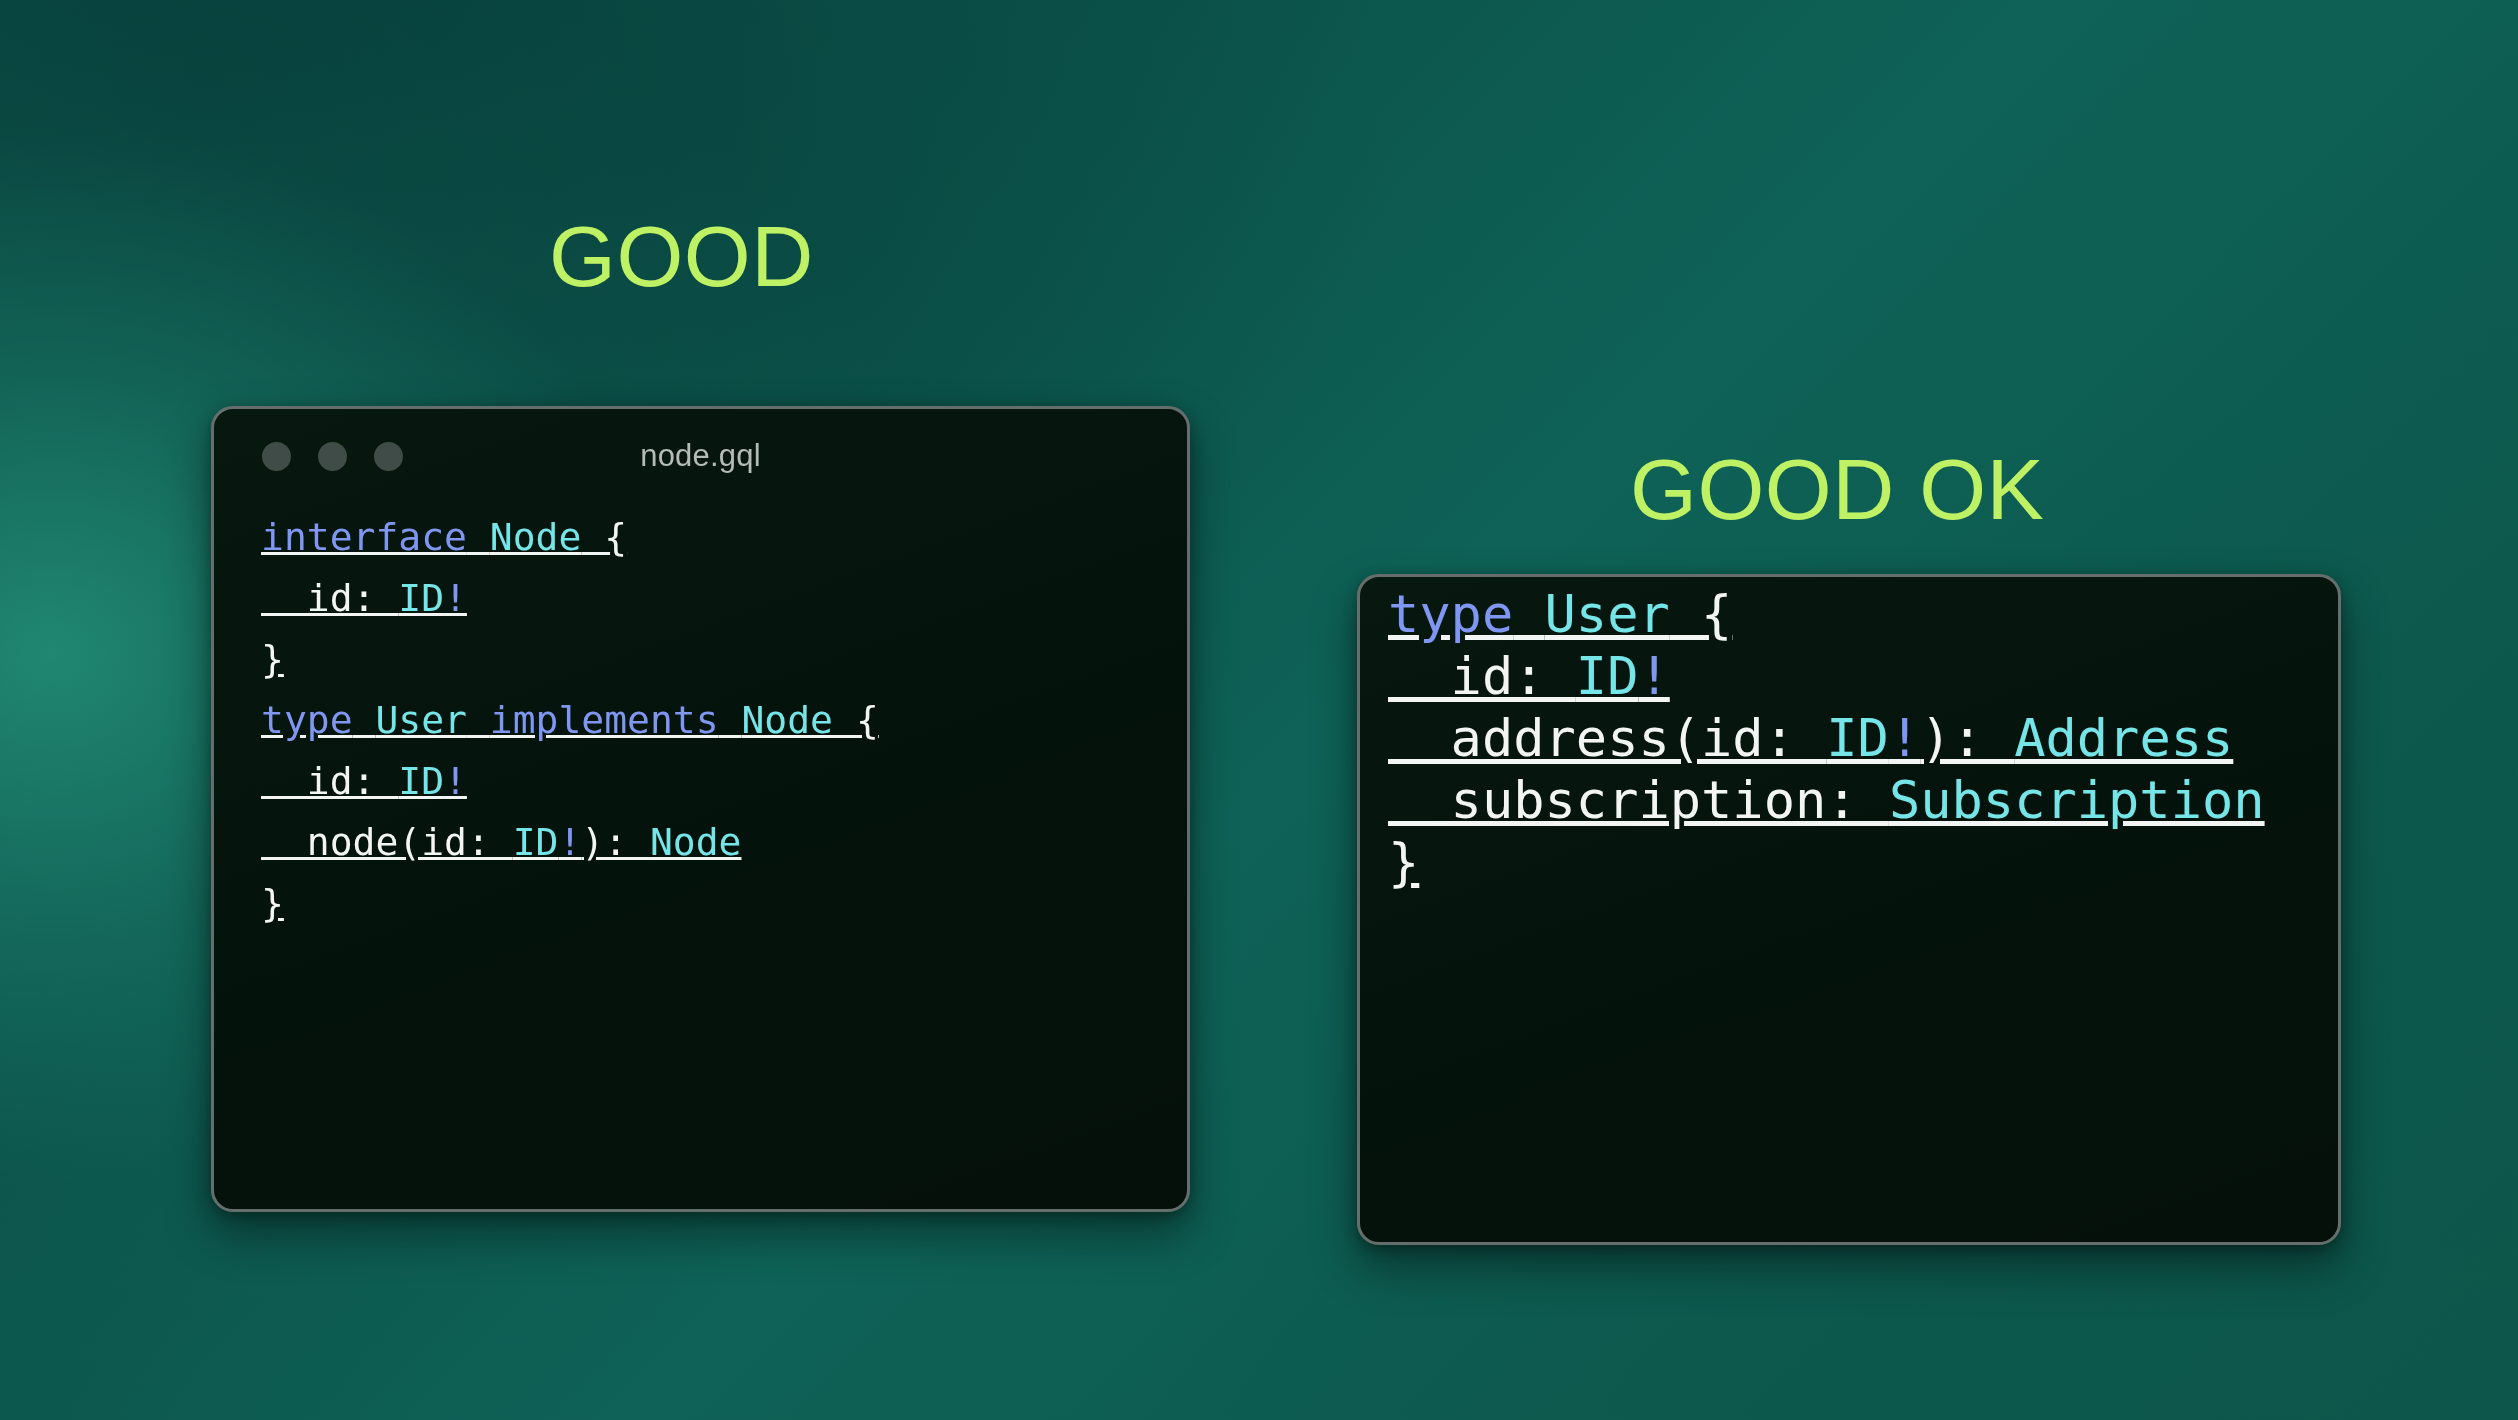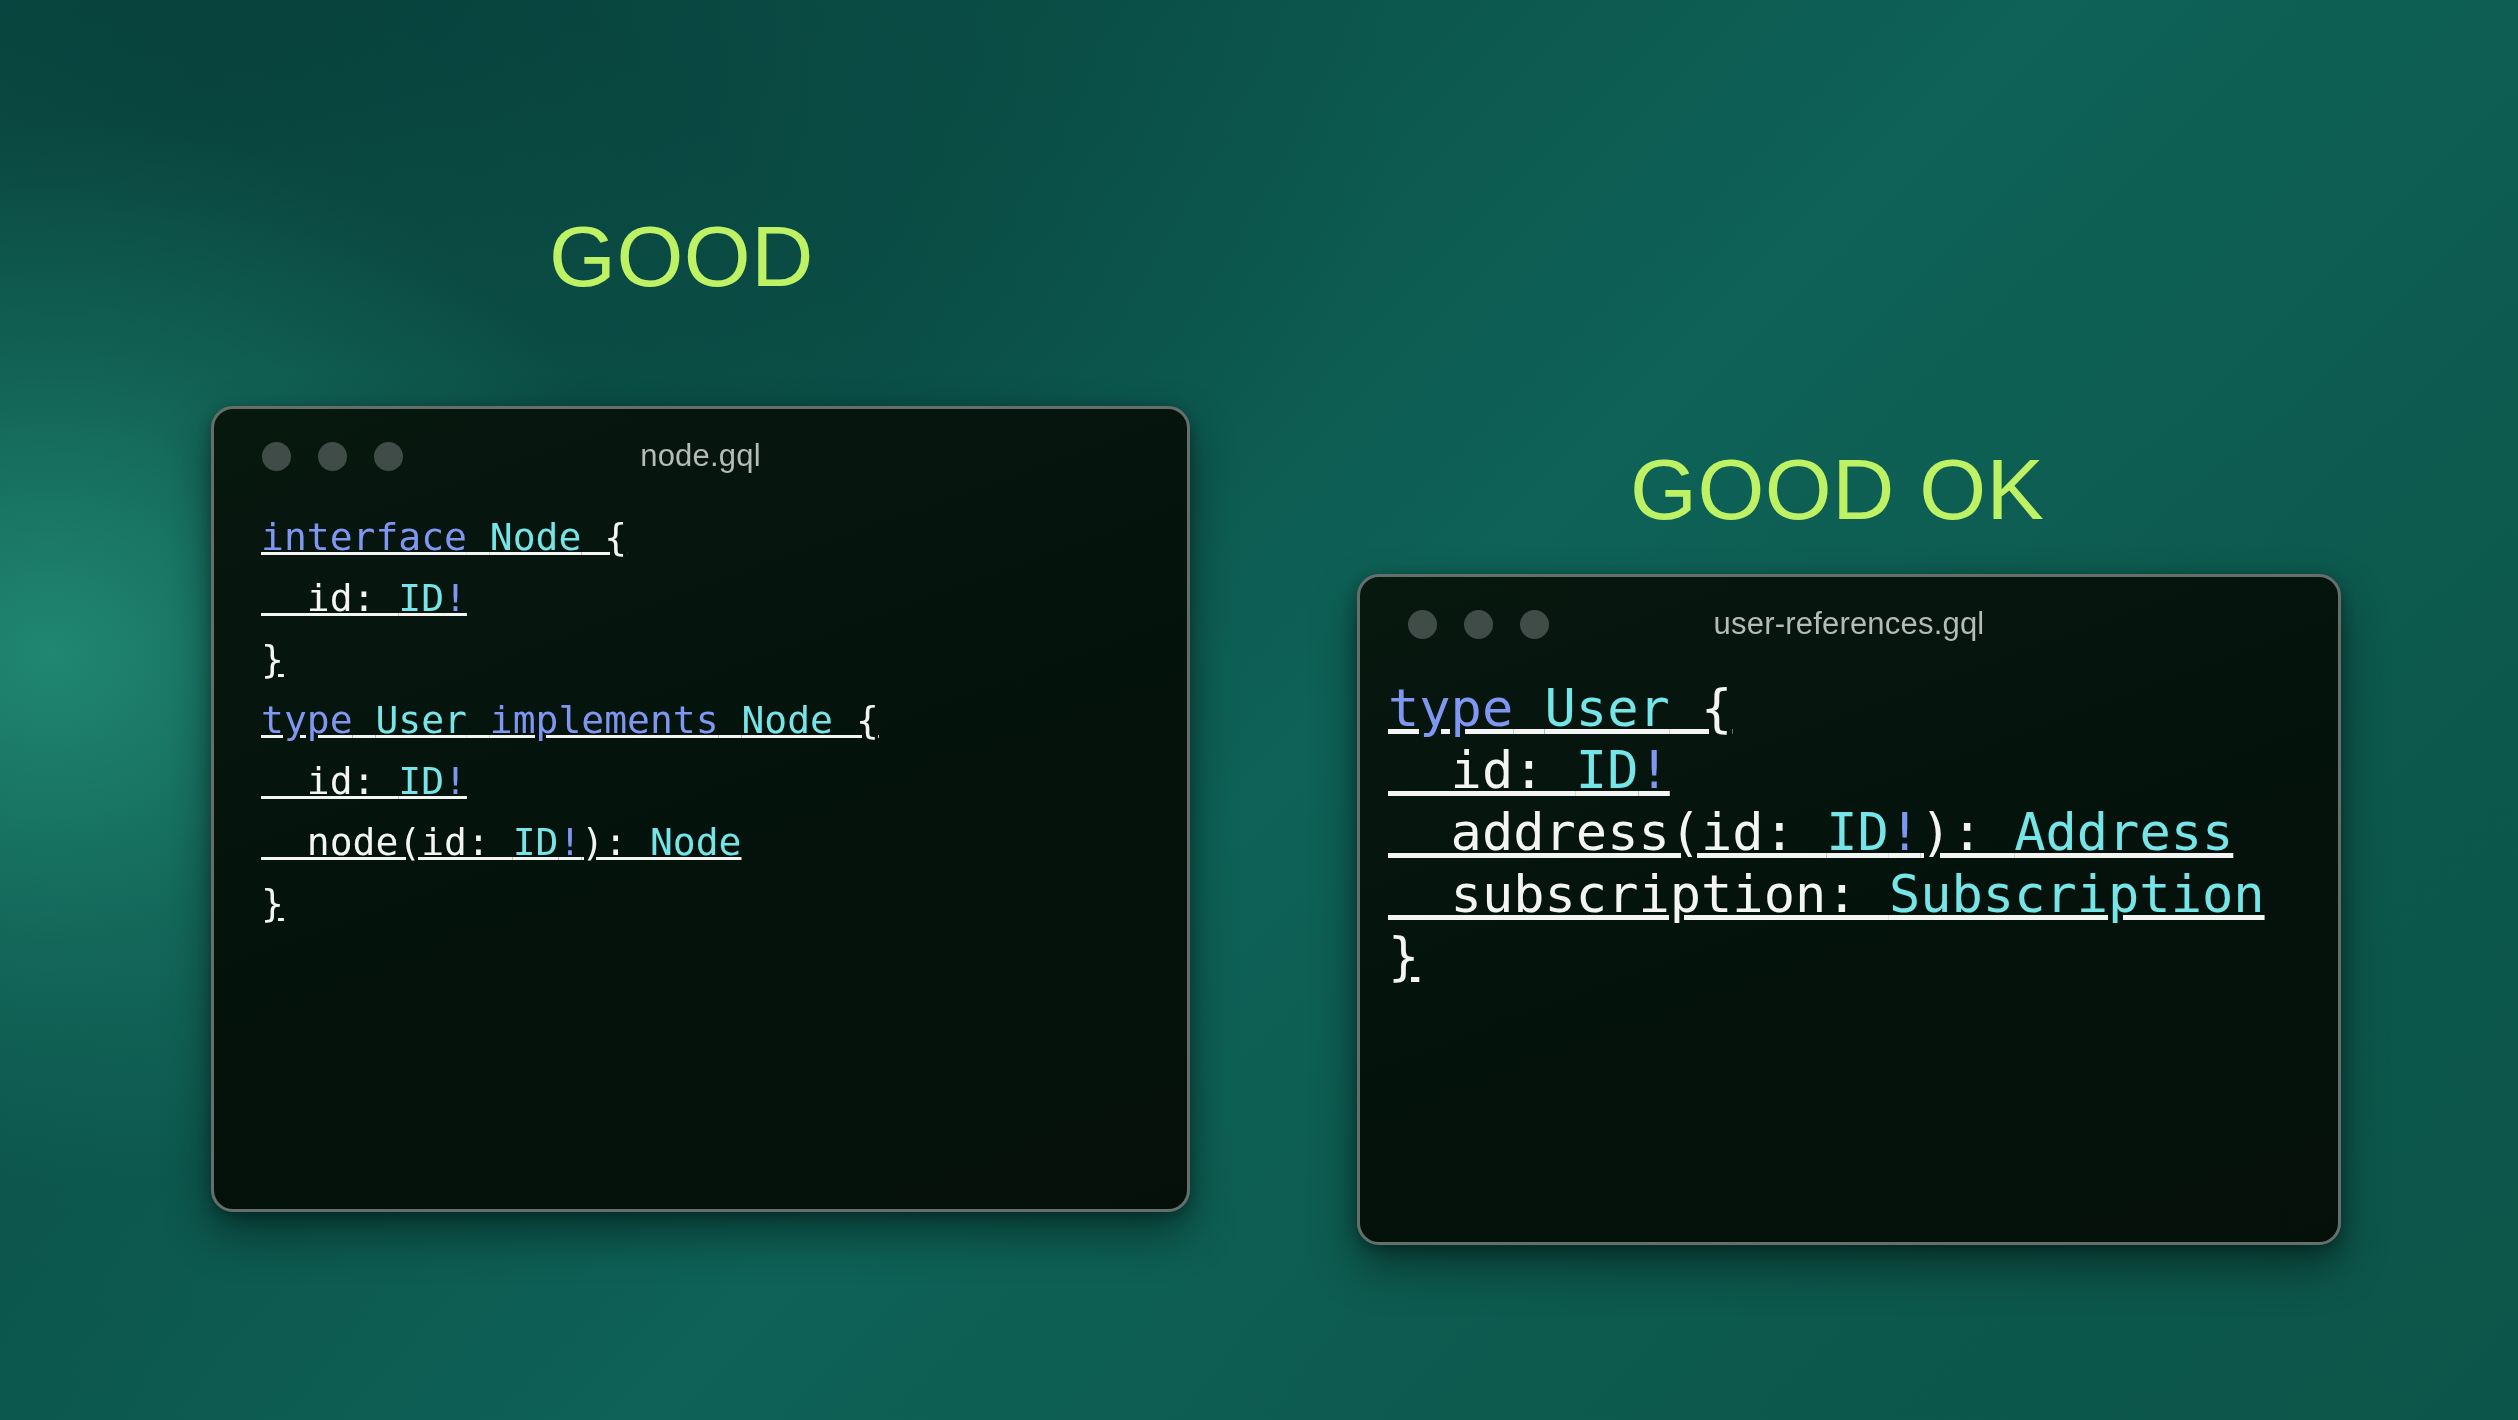--- a/index.html
+++ b/index.html
@@ -176,22 +176,14 @@
       <span class="dot"></span>
     </div>
     <div class="filename">node.gql</div>
   </div>
   <div class="code"><div><span class="kw">interface</span><span class="pt"> </span><span class="type">Node</span><span class="pt"> {</span></div><div><span class="pt">  id: </span><span class="type">ID</span><span class="bang">!</span></div><div><span class="pt">}</span></div><div><span class="kw">type</span><span class="pt"> </span><span class="type">User</span><span class="pt"> </span><span class="kw">implements</span><span class="pt"> </span><span class="type">Node</span><span class="pt"> {</span></div><div><span class="pt">  id: </span><span class="type">ID</span><span class="bang">!</span></div><div><span class="pt">  node(id: </span><span class="type">ID</span><span class="bang">!</span><span class="pt">): </span><span class="type">Node</span></div><div><span class="pt">}</span></div></div>
 </div>
 
 <div class="heading" id="heading-also-ok">GOOD OK</div>
 
 <div class="window" id="window-also-ok">
-  <div class="titlebar">
-    <div class="dots">
-      <span class="dot"></span>
-      <span class="dot"></span>
-      <span class="dot"></span>
-    </div>
-    <div class="filename">user-references.gql</div>
-  </div>
   <div class="code"><div><span class="kw">type</span><span class="pt"> </span><span class="type">User</span><span class="pt"> {</span></div><div><span class="pt">  id: </span><span class="type">ID</span><span class="bang">!</span></div><div><span class="pt">  address(id: </span><span class="type">ID</span><span class="bang">!</span><span class="pt">): </span><span class="type">Address</span></div><div><span class="pt">  subscription: </span><span class="type">Subscription</span></div><div><span class="pt">}</span></div></div>
 </div>
 
 </body></html>

